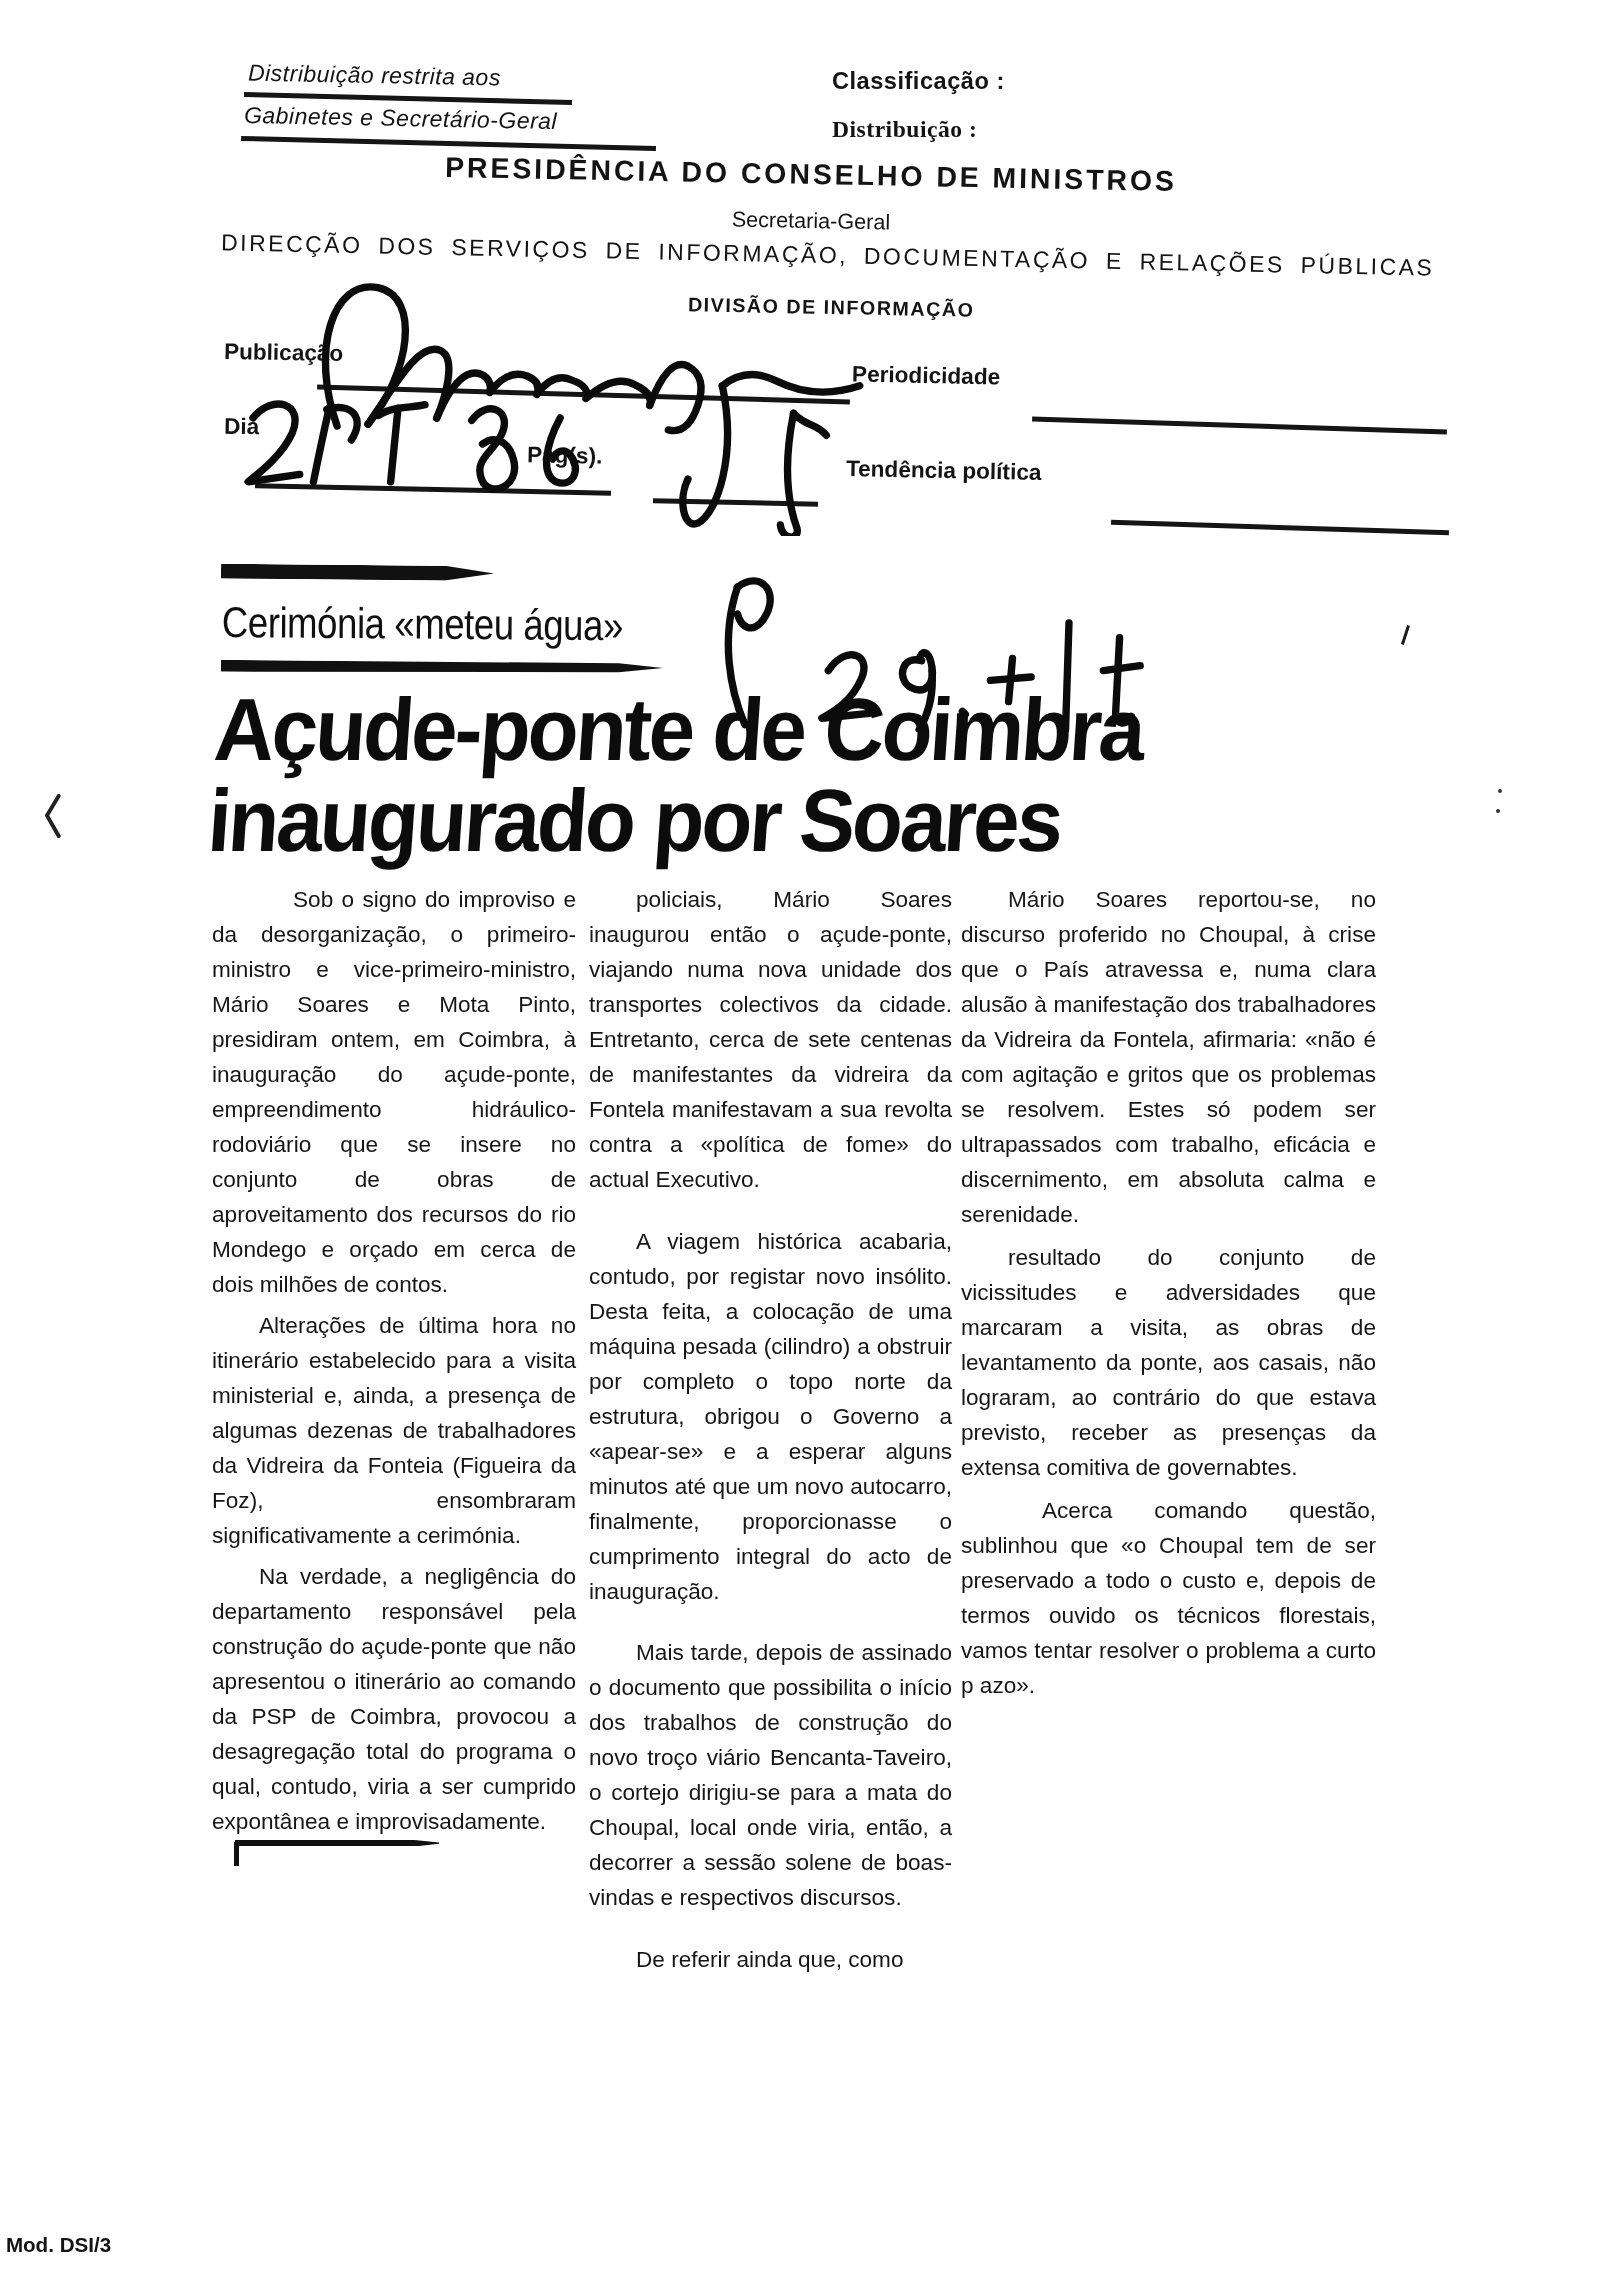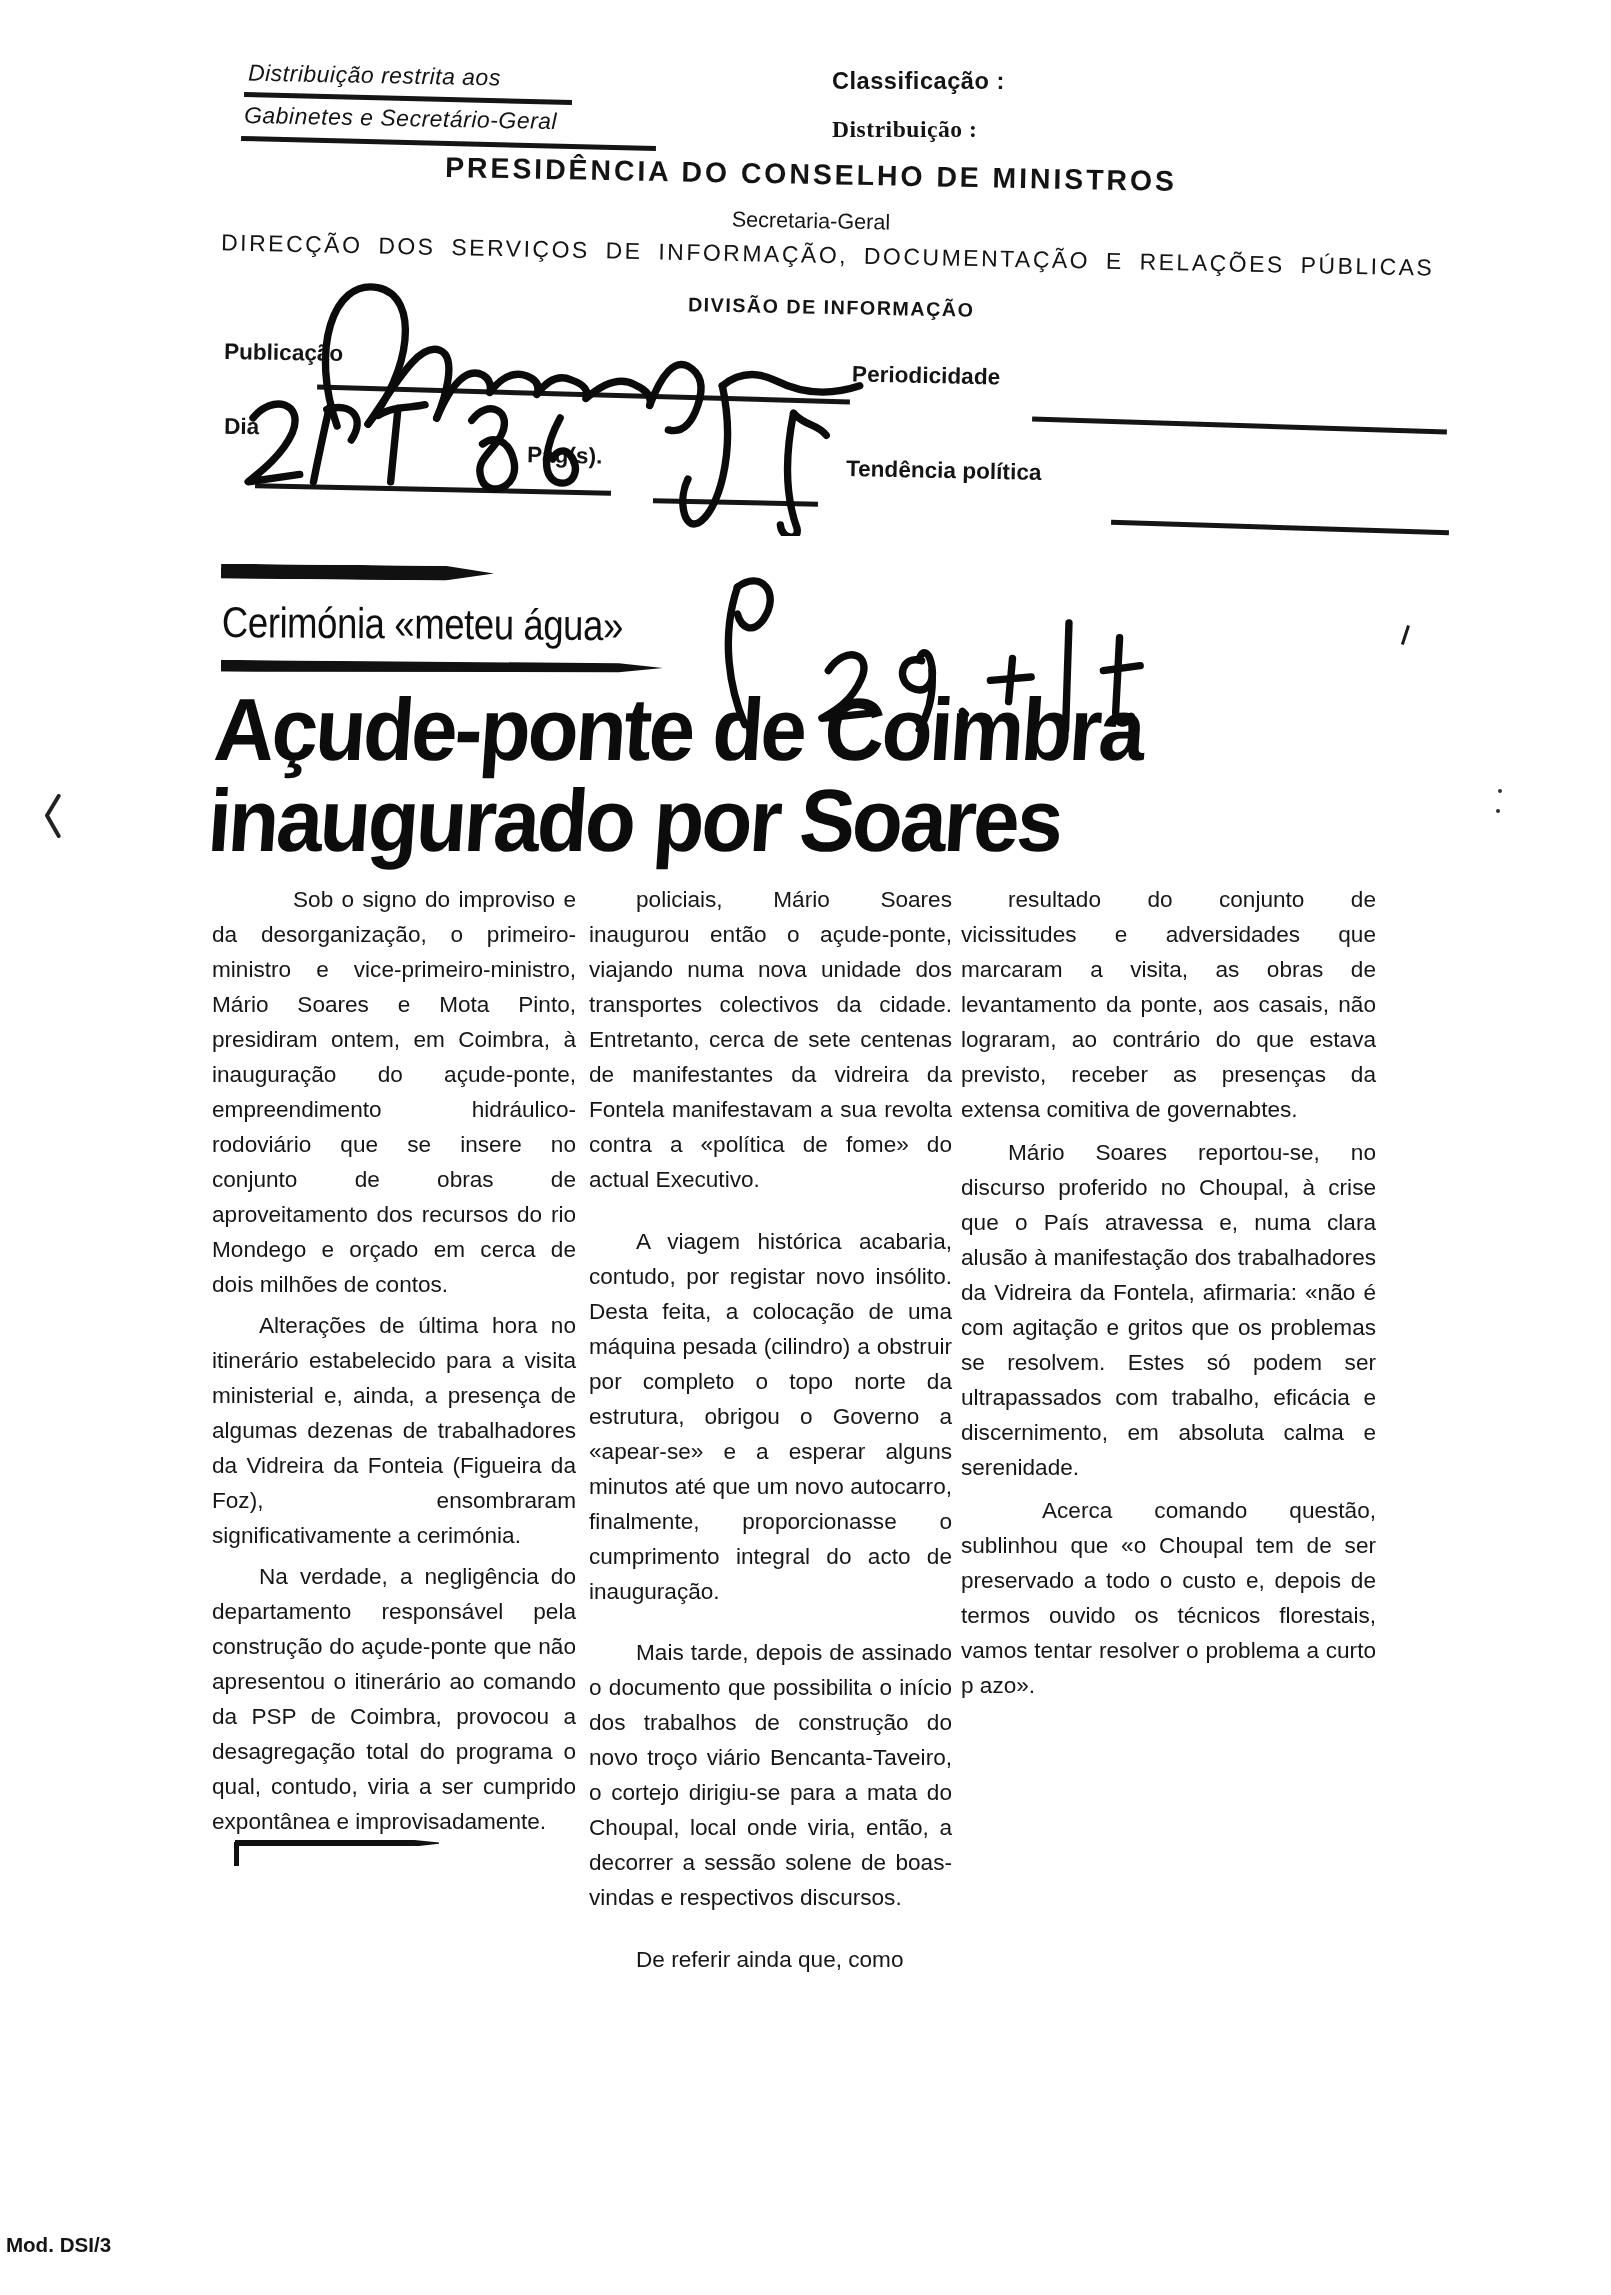--- a/index.html
+++ b/index.html
@@ -129,22 +129,22 @@
     <p>Alterações de última hora no itinerário estabelecido para a visita ministerial e, ainda, a presença de algumas dezenas de trabalhadores da Vidreira da Fonteia (Figueira da Foz), ensombraram significativamente a cerimónia.</p>
     <p>Na verdade, a negligência do departamento responsável pela construção do açude-ponte que não apresentou o itinerário ao comando da PSP de Coimbra, provocou a desagregação total do programa o qual, contudo, viria a ser cumprido expontânea e improvisadamente.</p>
   </div>
   <div class="col" id="col2">
     <p>policiais, Mário Soares inaugurou então o açude-ponte, viajando numa nova unidade dos transportes colectivos da cidade. Entretanto, cerca de sete centenas de manifestantes da vidreira da Fontela manifestavam a sua revolta contra a «política de fome» do actual Executivo.</p>
     <p>A viagem histórica acabaria, contudo, por registar novo insólito. Desta feita, a colocação de uma máquina pesada (cilindro) a obstruir por completo o topo norte da estrutura, obrigou o Governo a «apear-se» e a esperar alguns minutos até que um novo autocarro, finalmente, proporcionasse o cumprimento integral do acto de inauguração.</p>
     <p>Mais tarde, depois de assinado o documento que possibilita o início dos trabalhos de construção do novo troço viário Bencanta-Taveiro, o cortejo dirigiu-se para a mata do Choupal, local onde viria, então, a decorrer a sessão solene de boas-vindas e respectivos discursos.</p>
     <p>De referir ainda que, como</p>
   </div>
   <div class="col" id="col3">
+    <p>Mário Soares reportou-se, no discurso proferido no Choupal, à crise que o País atravessa e, numa clara alusão à manifestação dos trabalhadores da Vidreira da Fontela, afirmaria: «não é com agitação e gritos que os problemas se resolvem. Estes só podem ser ultrapassados com trabalho, eficácia e discernimento, em absoluta calma e serenidade.</p>
     <p>resultado do conjunto de vicissitudes e adversidades que marcaram a visita, as obras de levantamento da ponte, aos casais, não lograram, ao contrário do que estava previsto, receber as presenças da extensa comitiva de governabtes.</p>
-    <p>Mário Soares reportou-se, no discurso proferido no Choupal, à crise que o País atravessa e, numa clara alusão à manifestação dos trabalhadores da Vidreira da Fontela, afirmaria: «não é com agitação e gritos que os problemas se resolvem. Estes só podem ser ultrapassados com trabalho, eficácia e discernimento, em absoluta calma e serenidade.</p>
     <p class="indent-lg">Acerca comando questão, sublinhou que «o Choupal tem de ser preservado a todo o custo e, depois de termos ouvido os técnicos florestais, vamos tentar resolver o problema a curto p azo».</p>
   </div>
 
   <div class="abs" id="bottom-rule"></div>
   <div class="abs" id="bottom-rule-tick"></div>
 
   <svg class="hw art-svg" style="left:42px;top:794px;" width="24.6" height="44" viewBox="0 0 50 90">
     <path d="M34,4 L10,44 L34,86"></path>
   </svg>
   <div class="artifact" style="left:1404px;top:625px;width:2.9px;height:19.7px;transform:rotate(18deg);"></div>

